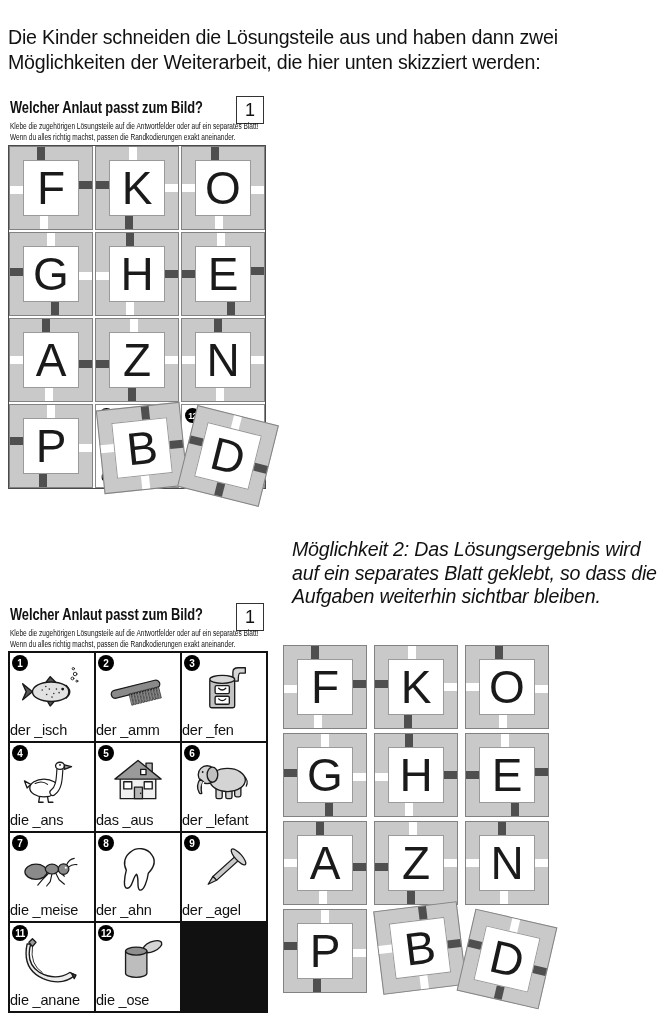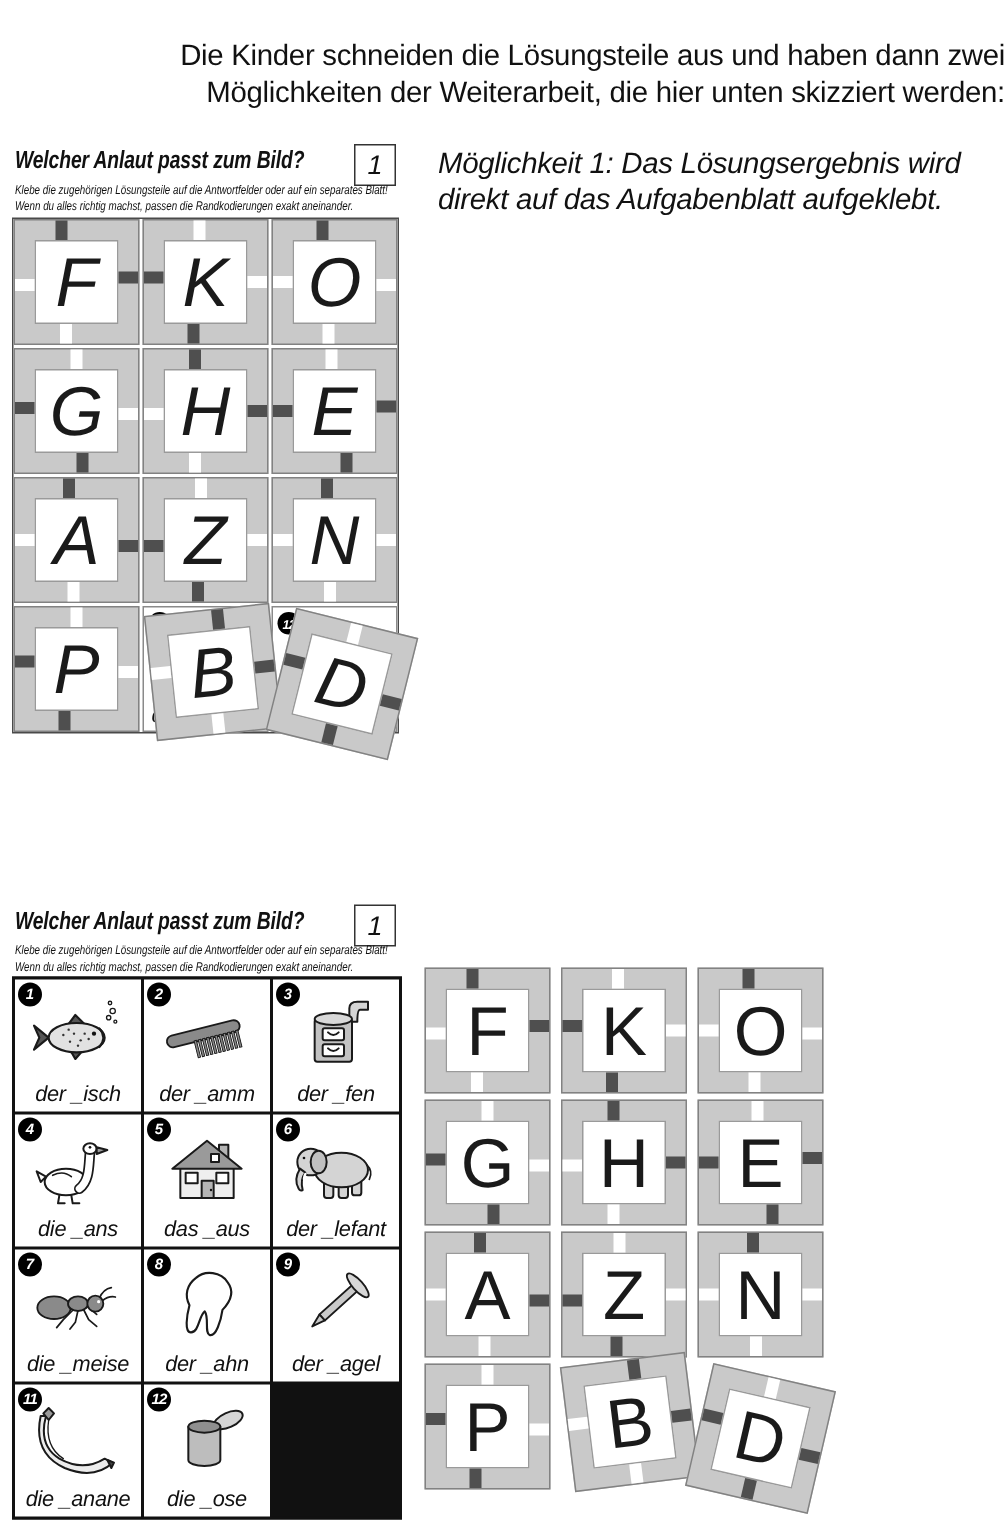--- a/index.html
+++ b/index.html
@@ -1,28 +1,28 @@
 <!DOCTYPE html>
 <html><head>
 <meta charset="utf-8">
 <style>
   html,body{margin:0;padding:0;background:#fff;}
   .canvas{position:relative;width:672px;height:1024px;background:#fff;overflow:hidden;
           font-family:"Liberation Sans",sans-serif;color:#111;}
 
   
   .heading{position:absolute;left:8px;top:2px;font-size:19.5px;font-weight:bold;letter-spacing:-0.2px;}
-  .intro{position:absolute;left:8px;top:25px;width:662px;font-size:19.6px;line-height:1.27;letter-spacing:-0.2px;text-align:right;}
+  .intro{position:absolute;left:8px;top:25px;width:662px;font-size:19.6px;line-height:1.27;letter-spacing:-0.2px;}
 
   .opt{position:absolute;left:292px;width:374px;font-size:19.6px;font-style:italic;line-height:1.2;letter-spacing:-0.2px;}
   #opt1{top:98px;}
   #opt2{top:538px;}
 
   
-  .ws{position:absolute;width:268px;font-style:italic;}
+  .ws{position:absolute;width:268px;}
   #ws1{left:8px;top:96px;height:430px;}
   #ws2{left:8px;top:603px;height:420px;}
   .ws-title{position:absolute;left:2px;top:2px;font-size:16.5px;font-weight:bold;white-space:nowrap;
             transform:scaleX(0.78);transform-origin:left top;letter-spacing:-0.1px;}
   .numbox{position:absolute;left:228px;top:0;width:26px;height:26px;border:1.6px solid #333;background:#fff;
           display:flex;align-items:center;justify-content:center;font-size:18px;}
   .ws-instr{position:absolute;left:2px;top:25px;width:336px;font-size:8.4px;line-height:1.3;
             transform:scaleX(0.78);transform-origin:left top;}
 
   
@@ -49,21 +49,21 @@
   .loose{position:absolute;z-index:6;}
   .loose-b1{left:92px;top:310px;transform:rotate(-6deg);}
   .loose-d1{left:178px;top:318px;transform:rotate(14deg);z-index:7;}
 
   
   .pgrid{position:absolute;left:0;top:48px;display:grid;grid-template-columns:repeat(3,84px);
          grid-auto-rows:88px;gap:2px;background:#111;border:2px solid #111;width:max-content;}
   .pcell{position:relative;width:84px;height:88px;background:#fff;}
   .pcell .badge{left:2px;top:2px;width:16px;height:16px;font-size:10px;}
   .pic{position:absolute;left:50%;top:42%;transform:translate(-50%,-50%);line-height:0;}
-  .plabel{position:absolute;left:0;right:0;bottom:3px;text-align:center;font-size:14.5px;letter-spacing:-0.2px;}
+  .plabel{position:absolute;left:0;right:0;bottom:3px;font-size:14.5px;letter-spacing:-0.2px;}
 
   
   #loose-wrap{position:absolute;left:283px;top:645px;width:310px;height:379px;}
   .lgrid{display:grid;grid-template-columns:repeat(3,84px);grid-auto-rows:84px;column-gap:7px;row-gap:4px;}
   .loose-b2{left:95px;top:261px;transform:rotate(-7deg);}
   .loose-d2{left:182px;top:272px;transform:rotate(13deg);z-index:7;}
 </style>
 </head>
 <body>
 
@@ -186,21 +186,21 @@
         <div class="tile-inner">
           <span>D</span>
         </div>
         <div class="mark mk-top mk-white" style="left: calc(50% - 4px);"></div>
         <div class="mark mk-left mk-dark" style="top: calc(42% - 4px);"></div>
         <div class="mark mk-right mk-dark" style="top: calc(55% - 4px);"></div>
         <div class="mark mk-bottom mk-dark" style="left: calc(50% - 4px);"></div>
       </div>
     </div>
 
-  <div class="opt" id="opt1">Möglichkeit 1: Das Lösungsergebnis wird direkt auf das Aufgabenblatt aufgeklebt.</div>
+  <div class="opt" id="opt2">Möglichkeit 2: Das Lösungsergebnis wird auf ein separates Blatt geklebt, so dass die Aufgaben weiterhin sichtbar bleiben.</div>
 
   <div class="ws" id="ws2">
     <div class="ws-title">Welcher Anlaut passt zum Bild?</div>
     <div class="numbox">1</div>
     <div class="ws-instr">Klebe die zugehörigen Lösungsteile auf die Antwortfelder oder auf ein separates Blatt! Wenn du alles richtig machst, passen die Randkodierungen exakt aneinander.</div>
     <div class="pgrid" id="picture-grid">
         <div class="pcell">
           <div class="badge">1</div>
           <div class="pic"><svg width="64" height="50" viewBox="0 0 72 56" xmlns="http://www.w3.org/2000/svg">
               <g stroke="#1a1a1a" stroke-linecap="round" stroke-linejoin="round" stroke-width="1.6">

